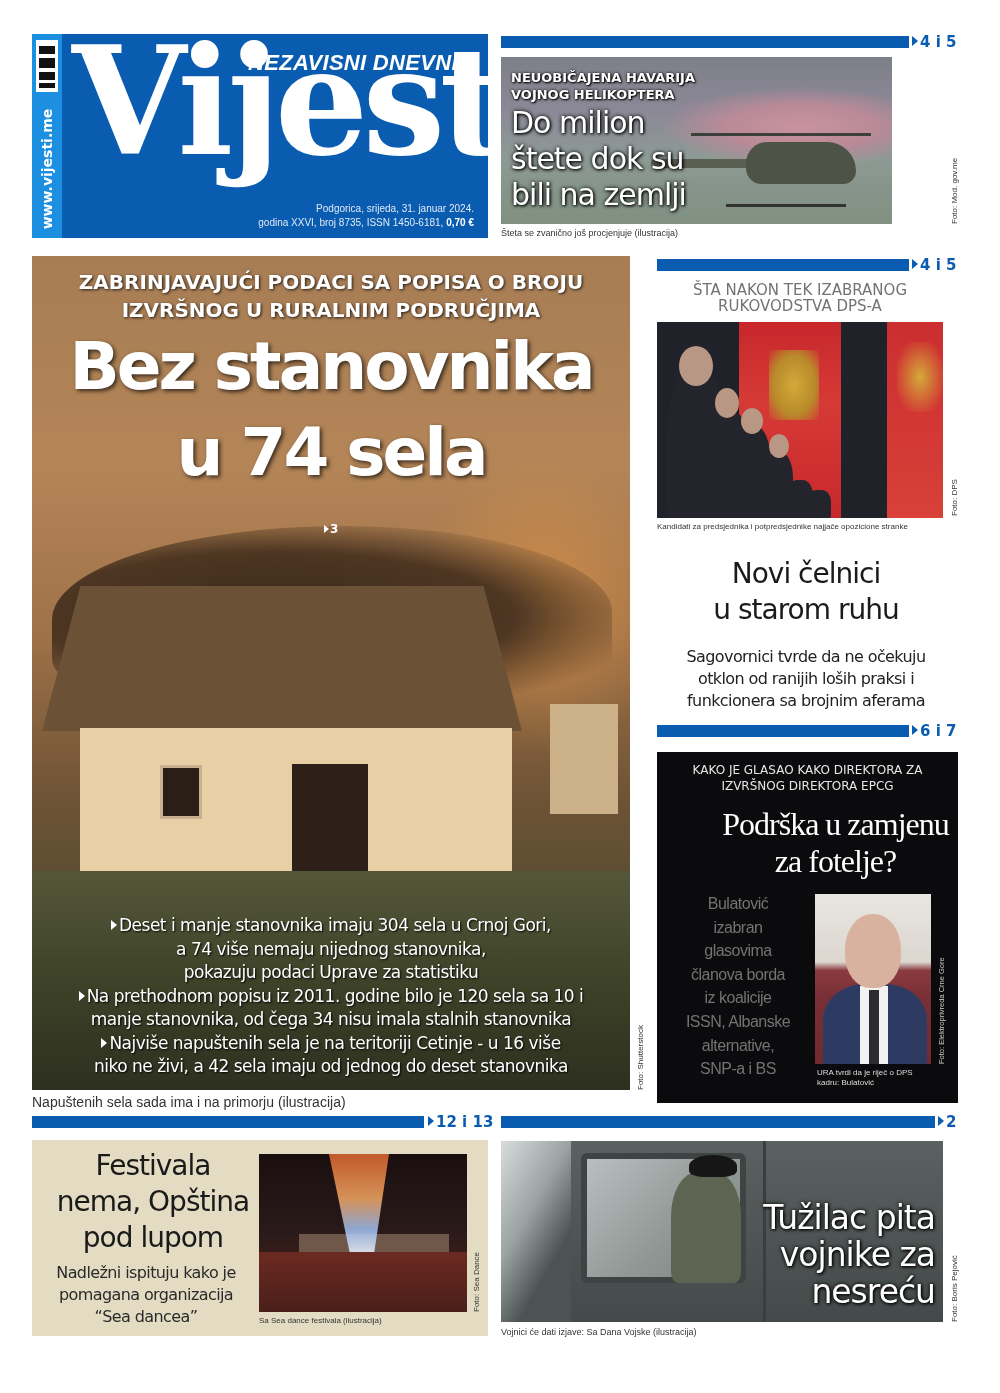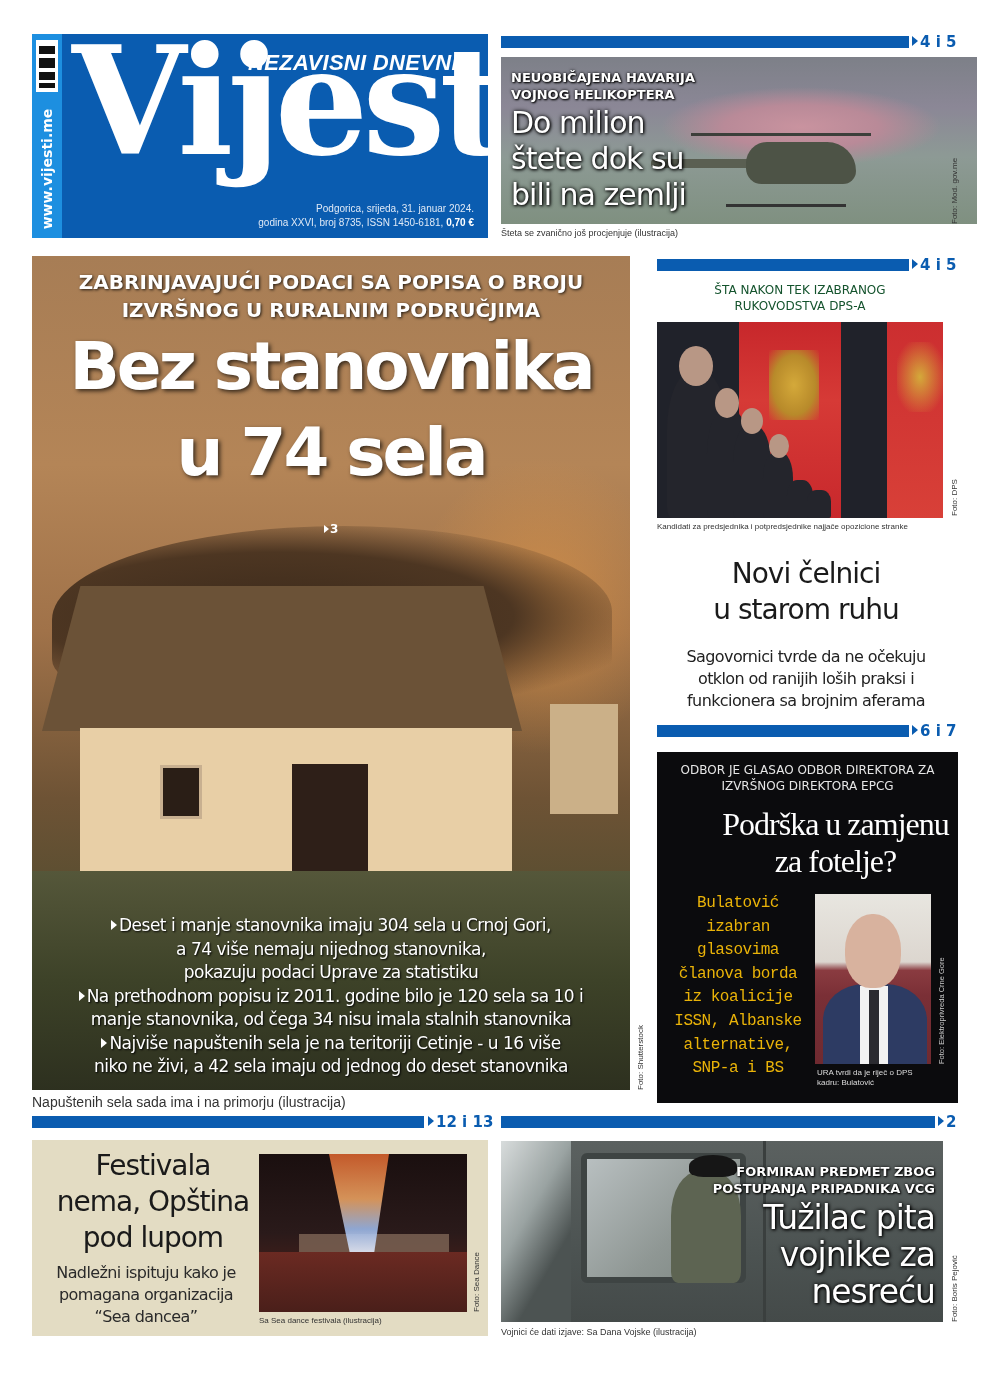--- a/index.html
+++ b/index.html
@@ -20,21 +20,21 @@
 
   
   .bar { height: 12px; background: #0a5cb0; }
   .pageref { color:#0a5cb0; font-family:"DejaVu Sans", sans-serif; font-weight:bold; font-size:15px; line-height:16px; white-space:nowrap; }
   .pageref .tri { display:inline-block; width:0; height:0; border-top:5px solid transparent; border-bottom:5px solid transparent; border-left:6px solid #0a5cb0; margin-right:2px; vertical-align:1px; }
 
   .caption { font-family:"Liberation Sans", sans-serif; font-size:9px; color:#333; white-space:nowrap; }
   .credit { font-family:"Liberation Sans", sans-serif; font-size:8px; color:#333; transform: rotate(-90deg); transform-origin: left top; white-space:nowrap; }
 
   
-  .heli { left: 501px; top: 57px; width: 476px; height: 167px; overflow:hidden;
+  .heli { left: 501px; top: 57px; width: 391px; height: 167px; overflow:hidden;
     background:
       radial-gradient(ellipse 140px 40px at 300px 70px, #c9939f 0%, #b98a98 55%, rgba(140,120,140,0) 100%),
       linear-gradient(180deg, #7d8088 0%, #8b8796 30%, #8d9a95 60%, #7f9080 100%); }
   .heli-body { left: 245px; top: 85px; width: 110px; height: 42px; background: #4d5346; border-radius: 40px 55px 25px 30px; }
   .heli-tail { left: 150px; top: 102px; width: 110px; height: 9px; background:#5a5f52; border-radius:4px; }
   .heli-rotor { left: 190px; top: 76px; width: 180px; height: 3px; background:#3c3f3a; }
   .heli-skid { left: 225px; top: 147px; width: 120px; height: 3px; background:#333; }
   .heli-kicker { left: 10px; top: 12px; color:#fff; font-family:"DejaVu Sans", sans-serif; font-weight:bold; font-size:13px; line-height:17px; text-shadow:0 0 3px #000, 1px 1px 2px #000; }
   .heli-head { left: 10px; top: 48px; color:#fff; font-family:"DejaVu Sans", sans-serif; font-size:30px; line-height:36px; letter-spacing:-1px; text-shadow:0 0 4px #000, 1px 1px 3px #000; }
 
@@ -52,37 +52,37 @@
   .shed { left: 518px; top: 448px; width: 68px; height: 110px; background: #cbb088; }
   .grass { left: 0; top: 615px; width: 598px; height: 220px; background: linear-gradient(180deg, #55573a 0%, #3d4228 50%, #2d301f 100%); }
   .main-kicker { left: 0; top: 12px; width: 598px; text-align:center; color:#fff; font-family:"DejaVu Sans", sans-serif; font-weight:bold; font-size:20px; line-height:28px; text-shadow:1px 1px 3px rgba(0,0,0,0.8); }
   .main-head { left: 0; top: 68px; width: 598px; text-align:center; color:#fff; font-family:"DejaVu Sans", sans-serif; font-weight:bold; font-size:66px; line-height:86px; letter-spacing:-3px; text-shadow:2px 2px 4px rgba(0,0,0,0.7); }
   .main-ref { left: 292px; top: 266px; color:#fff; font-family:"DejaVu Sans", sans-serif; font-weight:bold; font-size:12px; }
   .main-ref .tri { display:inline-block; width:0; height:0; border-top:4px solid transparent; border-bottom:4px solid transparent; border-left:5px solid #fff; margin-right:1px; }
   .bullets { left: 0; top: 658px; width: 598px; text-align:center; color:#fff; font-family:"DejaVu Sans", sans-serif; font-size:17px; line-height:23.5px; letter-spacing:-0.5px; text-shadow:1px 1px 2px #000; }
   .bullets .tri { display:inline-block; width:0; height:0; border-top:5px solid transparent; border-bottom:5px solid transparent; border-left:6px solid #fff; margin-right:2px; vertical-align:1px; }
 
   
-  .dps-kicker { left: 657px; top: 282px; width: 286px; text-align:center; font-family:"DejaVu Sans", sans-serif; font-size:12px; line-height:16px; color:#14532d; }
+  .dps-kicker { left: 657px; top: 282px; width: 286px; text-align:center; font-family:"DejaVu Sans", sans-serif; font-size:15px; line-height:16px; color:#737373; }
   .dps-photo { left: 657px; top: 322px; width: 286px; height: 196px; overflow:hidden; background: #20222a; }
   .flag1 { left: 82px; top: 0; width: 102px; height: 196px; background: linear-gradient(180deg, #c7272b 0%, #d63a36 40%, #c8282c 100%); }
   .flag1 .emb { position:absolute; left:30px; top:28px; width:50px; height:70px; background: radial-gradient(ellipse at center, #d4a93a 0%, #b88a2a 60%, rgba(184,138,42,0) 100%); }
   .flag2 { left: 230px; top: 0; width: 56px; height: 196px; background: linear-gradient(180deg, #cc2e30 0%, #d84038 100%); }
   .flag2 .emb { position:absolute; left:10px; top:20px; width:46px; height:70px; background: radial-gradient(ellipse at center, #d4a93a 0%, rgba(184,138,42,0) 80%); }
   .person { background: #24252c; border-radius: 40% 40% 8% 8%; }
   .head { background: #b89785; border-radius: 50%; }
   .dps-caption { left: 657px; top: 522px; font-size:8px; }
   .dps-head { left: 657px; top: 556px; width: 298px; text-align:center; font-family:"DejaVu Sans", sans-serif; font-size:28px; line-height:36px; color:#1a1a1a; letter-spacing:-1px; }
   .dps-dek { left: 657px; top: 646px; width: 298px; text-align:center; font-family:"DejaVu Sans", sans-serif; font-size:16px; line-height:22px; color:#222; letter-spacing:-0.6px; }
 
   
   .epcg { left: 657px; top: 752px; width: 301px; height: 351px; background: #0b0b0d; overflow:hidden; }
   .epcg-kicker { left: 0; top: 10px; width: 301px; text-align:center; color:#e6e6e6; font-family:"DejaVu Sans", sans-serif; font-size:12px; line-height:16px; }
   .epcg-head { left: 0; top: 54px; width: 357px; text-align:center; color:#fff; font-family:Liberation Serif, serif; font-size:32px; line-height:37px; letter-spacing:-1px; }
-  .epcg-body { left: 6px; top: 140px; width: 150px; text-align:center; color:#eab308; font-family:Liberation Mono, monospace; font-size:16px; line-height:23.6px; letter-spacing:-0.5px; }
+  .epcg-body { left: 6px; top: 140px; width: 150px; text-align:center; color:#737373; font-family:Liberation Sans, sans-serif; font-size:16px; line-height:23.6px; letter-spacing:-0.5px; }
   .epcg-photo { left: 158px; top: 142px; width: 116px; height: 170px; overflow:hidden; background: linear-gradient(180deg, #e8e6e0 0%, #dcd6cf 40%, #8a3b40 45%, #7a2f36 60%, #6f2a30 100%); }
   .epcg-photo .suit { position:absolute; left:8px; top:90px; width:104px; height:90px; background:#2d3b63; border-radius:40% 40% 0 0; }
   .epcg-photo .shirt { position:absolute; left:45px; top:92px; width:28px; height:80px; background:#f2f2f2; }
   .epcg-photo .tie { position:absolute; left:54px; top:96px; width:10px; height:75px; background:#2b2b30; }
   .epcg-photo .face { position:absolute; left:30px; top:20px; width:56px; height:74px; background:#d8b29e; border-radius:48% 48% 45% 45%; }
   .epcg-caption { left: 160px; top: 316px; color:#ddd; font-family:"Liberation Sans", sans-serif; font-size:8px; line-height:10px; }
   .epcg-credit { color:#ccc; font-size:7.5px; }
 
   
   .fest { left: 32px; top: 1140px; width: 456px; height: 196px; background: #e3dcc3; overflow:hidden; }
@@ -212,21 +212,21 @@
 <div class="abs dps-dek">
   <div>Sagovornici tvrde da ne očekuju</div>
   <div>otklon od ranijih loših praksi i</div>
   <div>funkcionera sa brojnim aferama</div>
 </div>
 
 <div class="abs bar" style="left:657px; top:725px; width:252px;"></div>
 <div class="abs pageref" style="left:912px; top:723px;"><span class="tri"></span><span>6 i 7</span></div>
 <div class="abs epcg">
   <div class="abs epcg-kicker">
-    <div>ODBOR JE GLASAO ODBOR DIREKTORA ZA</div>
+    <div>KAKO JE GLASAO KAKO DIREKTORA ZA</div>
     <div>IZVRŠNOG DIREKTORA EPCG</div>
   </div>
   <div class="abs epcg-head">
     <div>Podrška u zamjenu</div>
     <div>za fotelje?</div>
   </div>
   <div class="abs epcg-body">
     <div>Bulatović</div>
     <div>izabran</div>
     <div>glasovima</div>
@@ -272,24 +272,20 @@
 </div>
 
 <div class="abs bar" style="left:501px; top:1116px; width:434px;"></div>
 <div class="abs pageref" style="left:938px; top:1114px;"><span class="tri"></span><span>2</span></div>
 <div class="abs army">
   <div class="pillar"></div>
   <div class="winframe"></div>
   <div class="soldier"></div>
   <div class="beret"></div>
   <div class="line"></div>
-  <div class="abs army-kicker">
-    <div>FORMIRAN PREDMET ZBOG</div>
-    <div>POSTUPANJA PRIPADNIKA VCG</div>
-  </div>
   <div class="abs army-head">
     <div>Tužilac pita</div>
     <div>vojnike za</div>
     <div>nesreću</div>
   </div>
 </div>
 <div class="abs caption" style="left:501px; top:1327px;">Vojnici će dati izjave: Sa Dana Vojske (ilustracija)</div>
 <div class="abs credit" style="left:950px; top:1322px;">Foto: Boris Pejović</div>
 
 </body></html>

